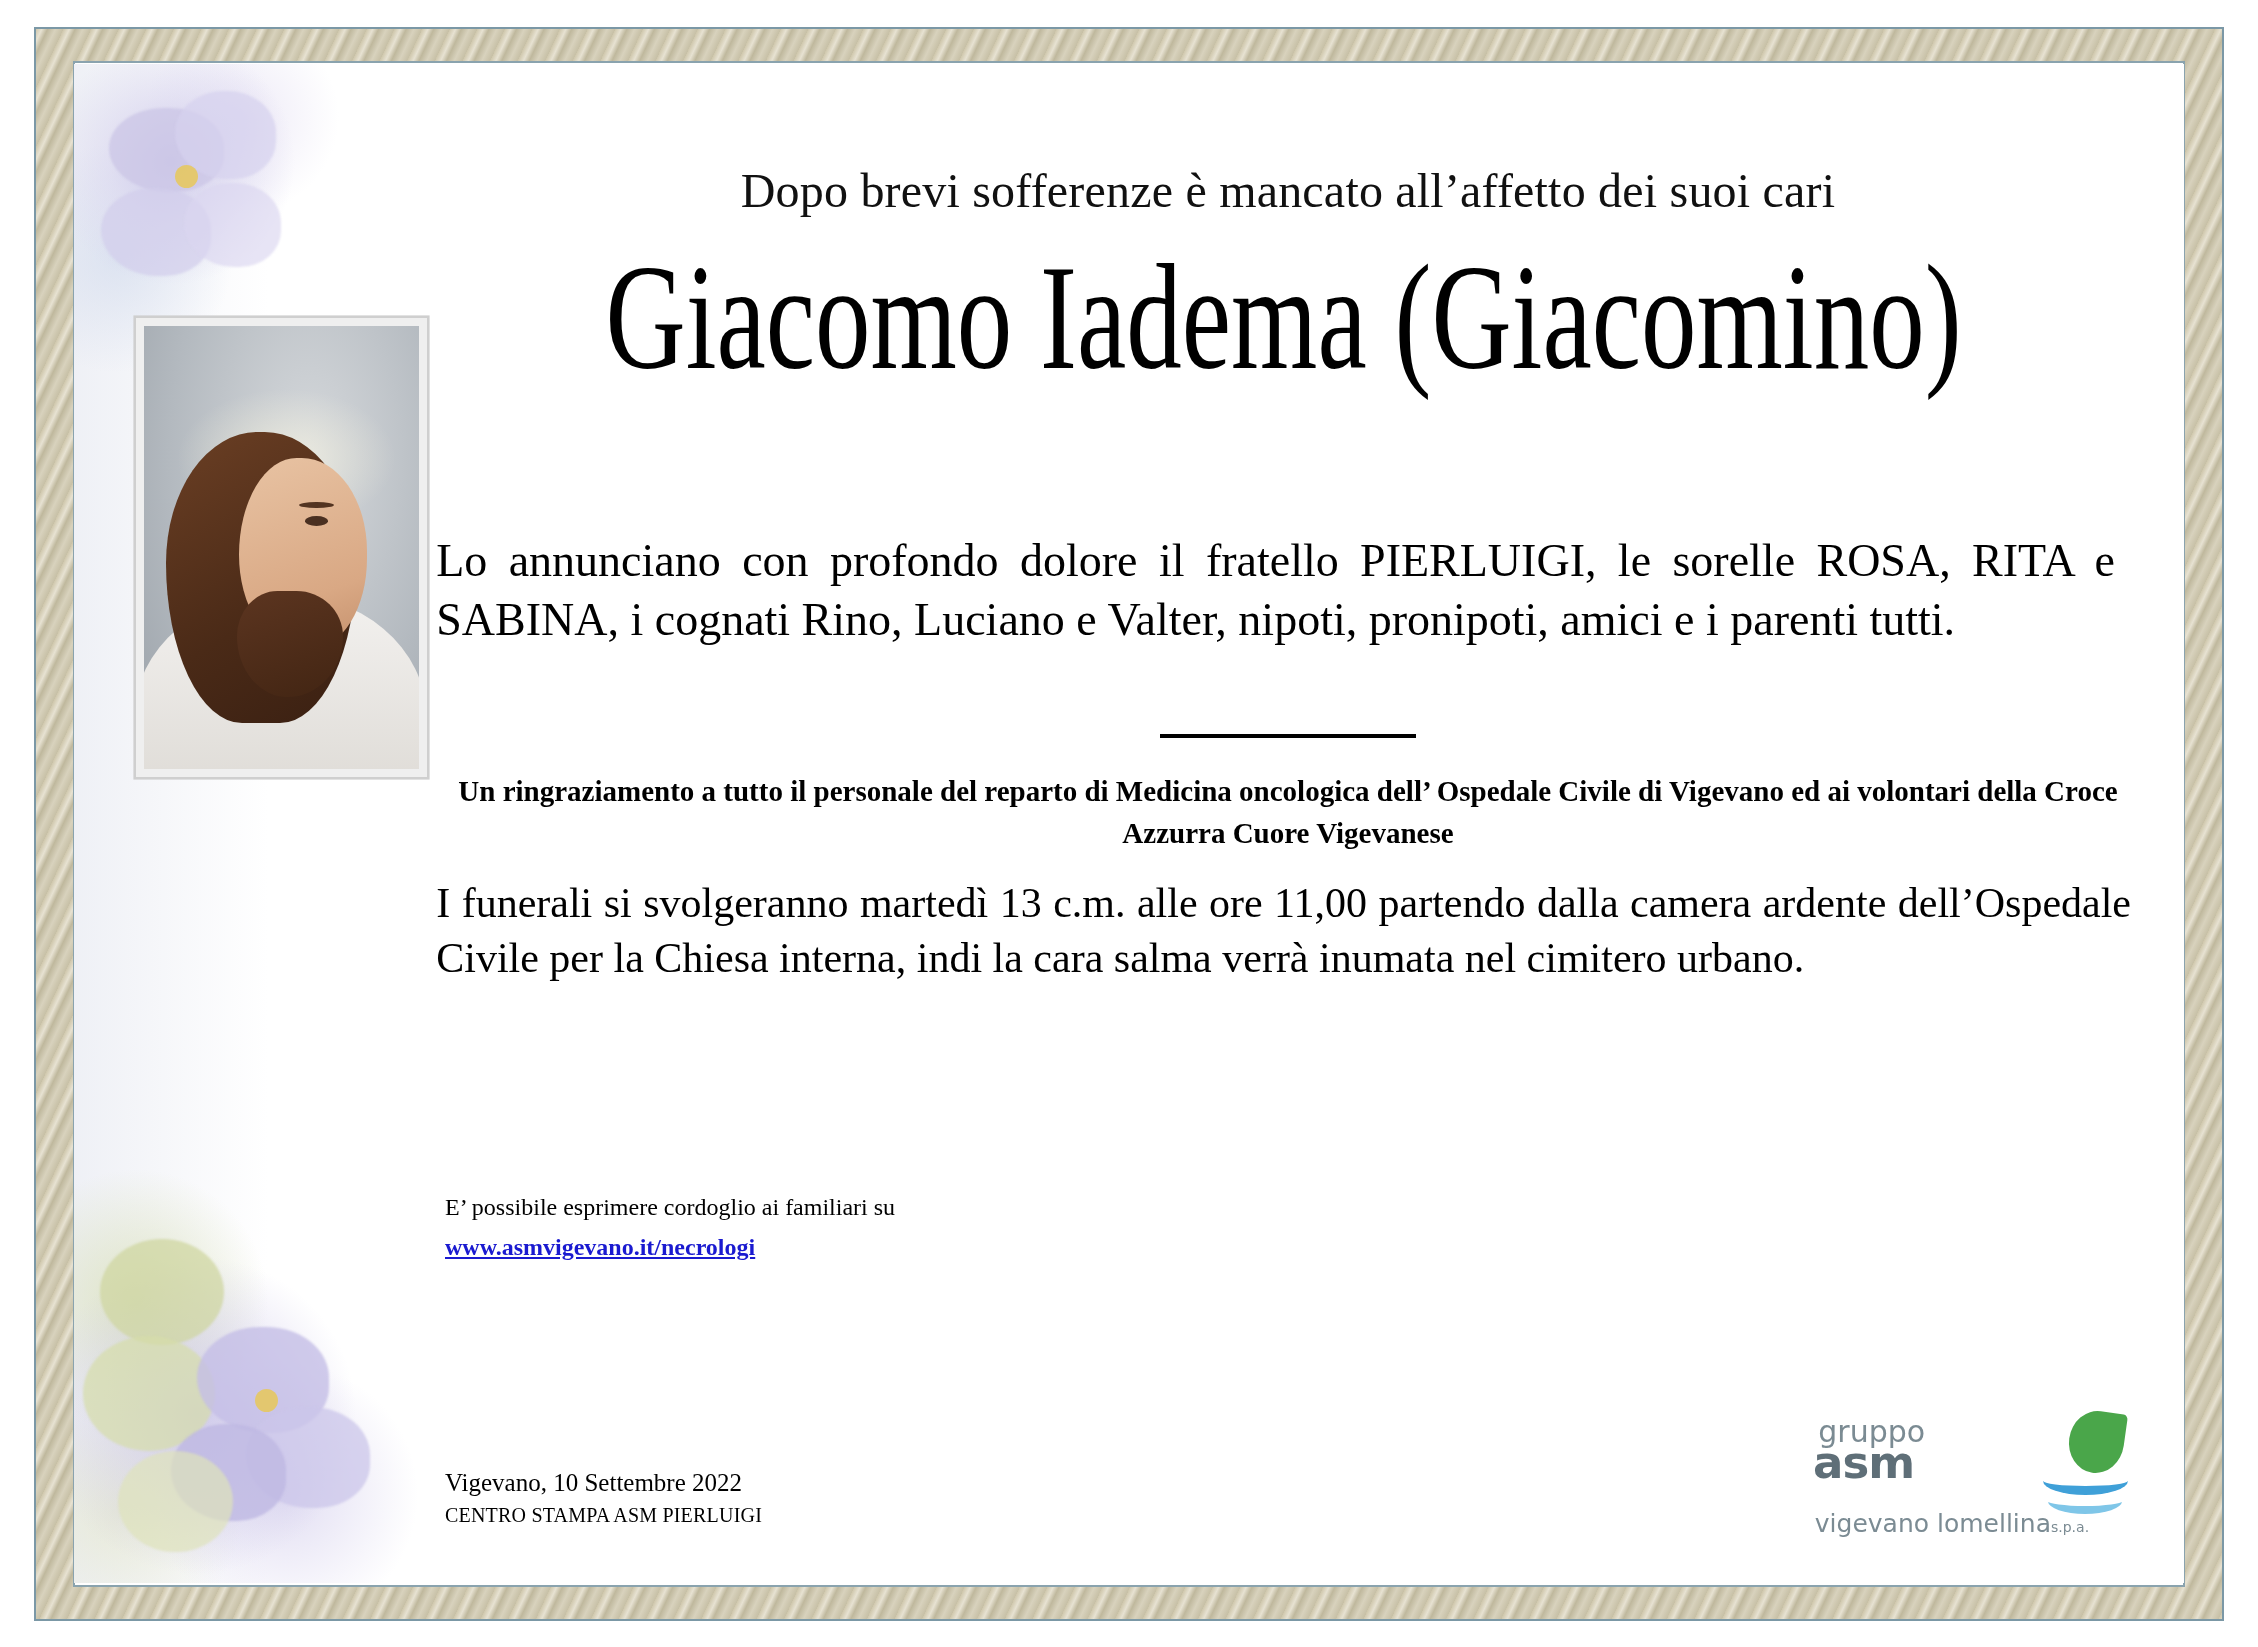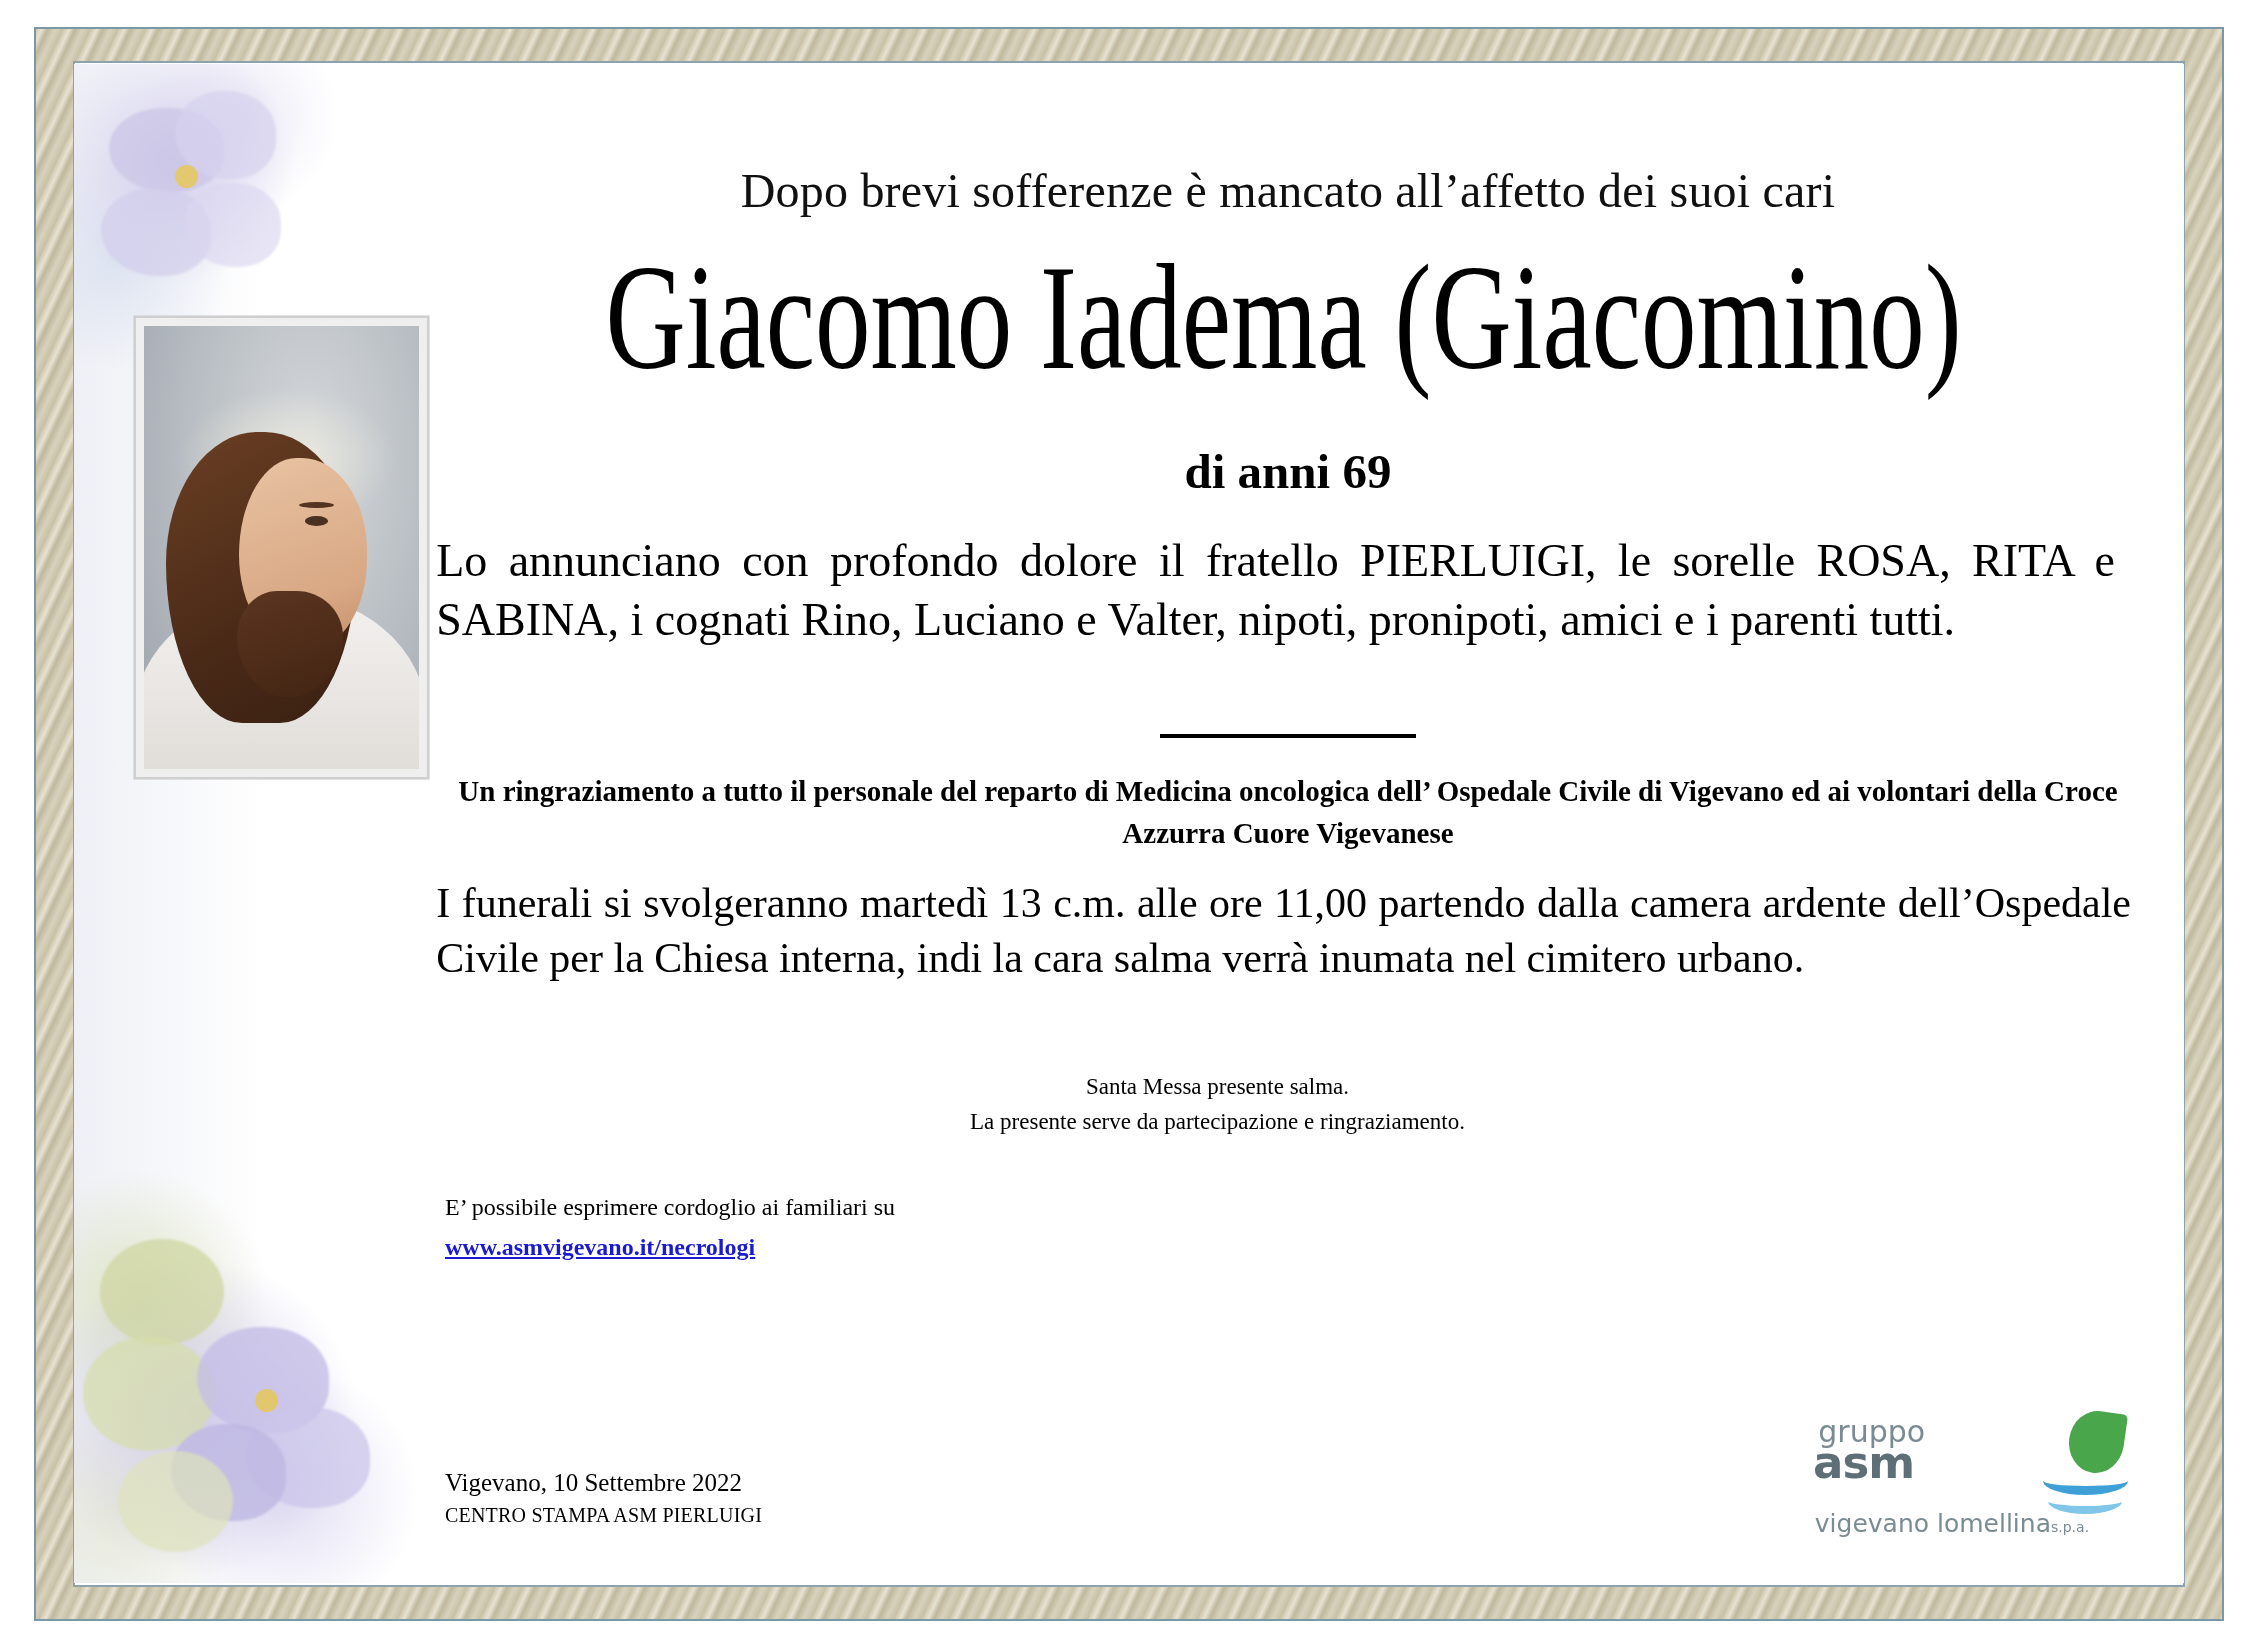--- a/index.html
+++ b/index.html
@@ -423,34 +423,29 @@
       <div class="hi-eye"></div>
       <div class="hi-beard"></div>
     </div>
 
     <div class="content">
 
       <div class="line-top">Dopo brevi sofferenze è mancato all’affetto dei suoi cari</div>
 
       <div class="deceased-name">Giacomo Iadema (Giacomino)</div>
 
-      <div class="age-line">di anni 69</div>
 
       <div class="announce">Lo annunciano con profondo dolore il fratello PIERLUIGI, le sorelle ROSA, RITA e SABINA, i cognati Rino, Luciano e Valter, nipoti, pronipoti, amici e i parenti tutti.</div>
 
       <div class="divider"></div>
 
       <div class="thanks">Un ringraziamento a tutto il personale del reparto di Medicina oncologica dell’ Ospedale Civile di Vigevano ed ai volontari della Croce Azzurra Cuore Vigevanese</div>
 
       <div class="funeral">I funerali si svolgeranno martedì 13 c.m. alle ore 11,00 partendo dalla camera ardente dell’Ospedale Civile per la Chiesa interna, indi la cara salma verrà inumata nel cimitero urbano.</div>
 
-      <div class="mass-note">
-        <div>Santa Messa presente salma.</div>
-        <div>La presente serve da partecipazione e ringraziamento.</div>
-      </div>
 
       <div class="condolences">
         <div>E’ possibile esprimere cordoglio ai familiari su</div>
         <span class="cond-link">www.asmvigevano.it/necrologi</span>
       </div>
 
     </div>
 
     <div class="footer-left">
       <div>Vigevano, 10 Settembre 2022</div>

